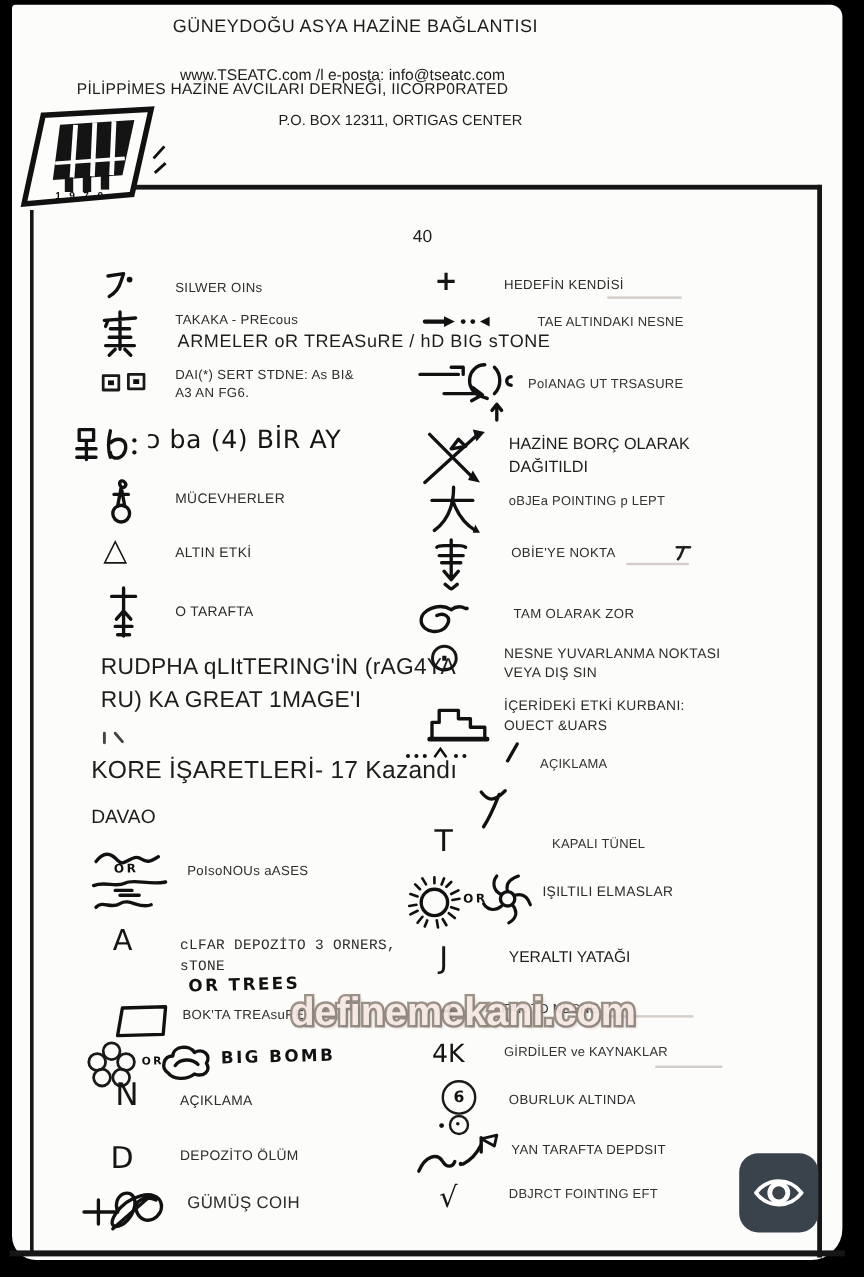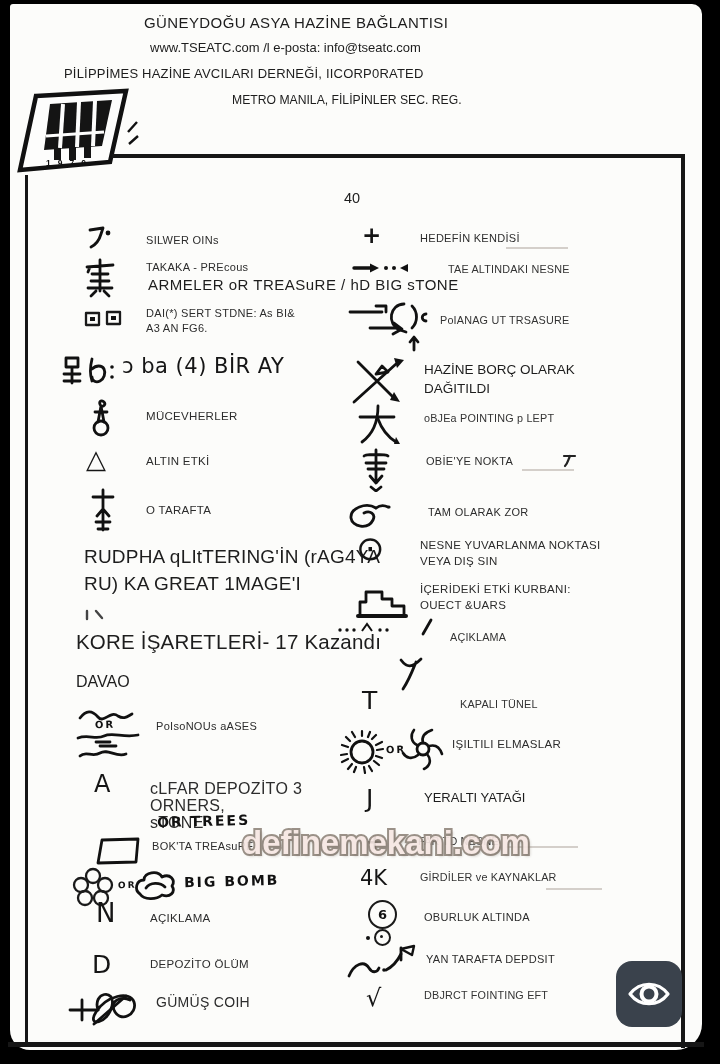--- a/index.html
+++ b/index.html
@@ -45,25 +45,25 @@
   .circled-dot::after{
     content:"";position:absolute;left:4px;top:4px;width:3px;height:3px;background:#1a1a1a;border-radius:50%;
   }
 </style>
 </head>
 <body>
 
 <div id="page"></div>
 
 <div class="abs hdr" style="left:144px;top:14px;font-size:15px;letter-spacing:.4px;">GÜNEYDOĞU ASYA HAZİNE BAĞLANTISI</div>
-<div class="abs hdr" style="left:150px;top:40px;font-size:13px;">www.TSEATC.com /l e-posta: info@tseatc.com</div>
+<div class="abs hdr" style="left:150px;top:55px;font-size:13px;">www.TSEATC.com /l e-posta: info@tseatc.com</div>
 <div class="abs hdr" style="left:64px;top:66px;font-size:13px;letter-spacing:.2px;">PİLİPPİMES HAZİNE AVCILARI DERNEĞİ, IICORP0RATED</div>
 
 <div class="abs" style="left:232px;top:93px;line-height:14.5px;">
-  <div class="hdr" style="font-size:12.2px;">METRO MANILA, FİLİPİNLER SEC. REG.</div>
+  <div class="hdr" style="font-size:12.2px;">P.O. BOX 12311, ORTIGAS CENTER</div>
 </div>
 
 <svg class="abs" style="left:16px;top:88px;" width="126" height="96" viewBox="0 0 126 96">
   <polygon points="20,8 110,3 94,74 4,82" fill="#fdfdfc" stroke="#111" stroke-width="4.5"></polygon>
   <polygon points="34,16 96,12 86,58 28,62" fill="#141414"></polygon>
   <path d="M47 16 L44 60" stroke="#fdfdfc" stroke-width="4"></path>
   <path d="M63 14 L61 59" stroke="#fdfdfc" stroke-width="4"></path>
   <path d="M79 13 L77 58" stroke="#fdfdfc" stroke-width="4"></path>
   <path d="M30 48 L88 44" stroke="#fdfdfc" stroke-width="3"></path>
   <rect x="38" y="60" width="7" height="12" fill="#141414"></rect>
@@ -137,21 +137,21 @@
 
 <svg class="abs" style="left:76px;top:708px;" width="72" height="52" viewBox="0 0 72 52">
   <path class="skb" d="M4 10 C10 2 16 2 22 9 C28 16 34 2 42 8 C48 12 52 8 56 6"></path>
   <path class="skb" d="M2 30 C12 26 20 32 28 28 C36 24 48 30 62 27 M20 34 H34 M24 38 H40"></path>
   <path class="skb" d="M4 48 C10 42 16 50 24 45 C32 40 40 50 50 46"></path>
 </svg>
 <div class="abs hand" style="left:95px;top:719px;font-size:10px;">OR</div>
 <div class="abs lbl" style="left:156px;top:720px;">PoIsoNOUs aASES</div>
 
 <div class="abs glyph" style="left:94px;top:770px;font-size:24px;">A</div>
-<div class="abs lbl" style="left:150px;top:780px;font-size:16px;line-height:17px;white-space:normal;width:230px;">
+<div class="abs lbl" style="left:150px;top:780px;font-size:12px;line-height:17px;white-space:normal;width:230px;font-family:Liberation Mono, monospace;">
   <span>cLFAR DEPOZİTO 3 ORNERS,</span><br>
   <span>sTONE</span>
 </div>
 <div class="abs hand" style="left:157px;top:813px;font-size:14px;">OR TREES</div>
 
 <svg class="abs" style="left:96px;top:836px;" width="46" height="30" viewBox="0 0 46 30">
   <path class="skb" d="M6 4 L42 3 L40 26 L2 27 Z"></path>
 </svg>
 <div class="abs lbl" style="left:152px;top:840px;">BOK'TA TREAsuRE</div>
 

